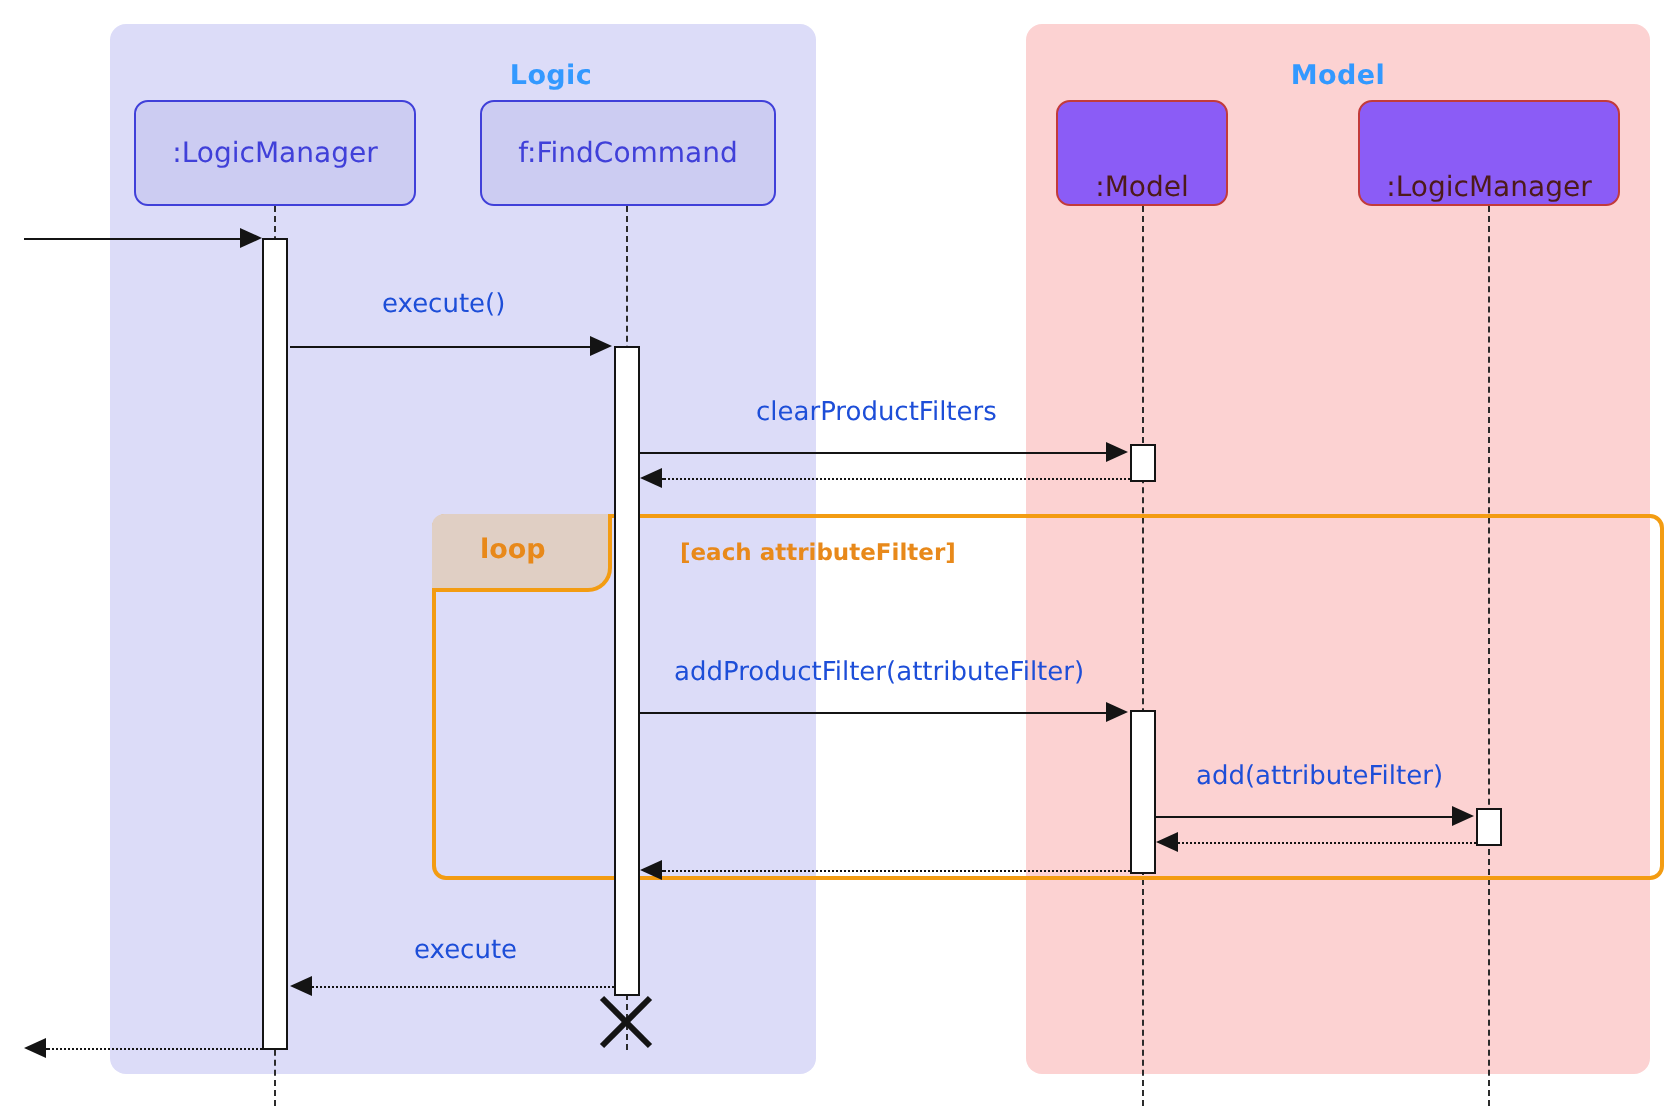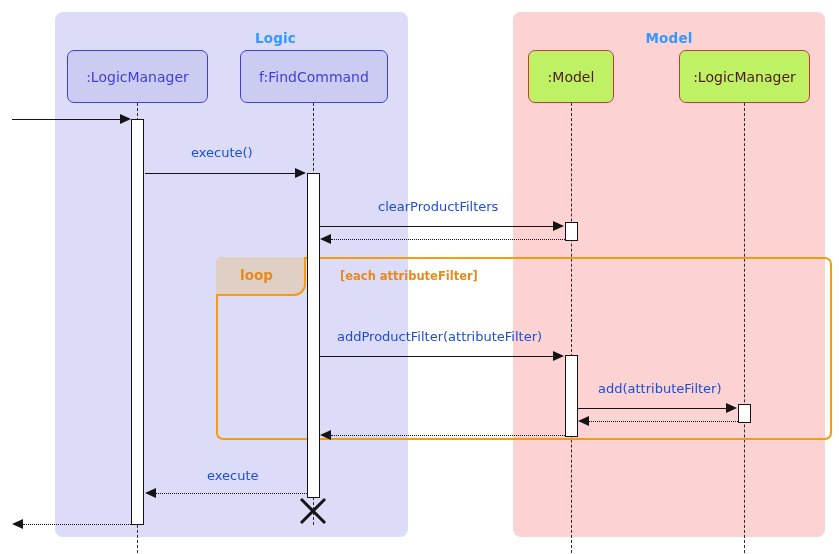--- a/index.html
+++ b/index.html
@@ -38,23 +38,24 @@
     justify-content: center;
     font-size: 14px;
     white-space: nowrap;
   }
   .actor-logic {
     background: #ccccf2;
     border: 1.4px solid #4040d9;
     color: #4040d9;
   }
   .actor-model {
-    background: #bef264;
+    background: #8b5cf6;
     border: 1.4px solid #c23b3b;
     color: #4d1a1a;
+    align-items: flex-end;
   }
   .lifeline {
     position: absolute;
     width: 0;
     border-left: 1.6px dashed #2b2b2b;
   }
   .activation {
     position: absolute;
     background: #ffffff;
     border: 1.6px solid #141414;

